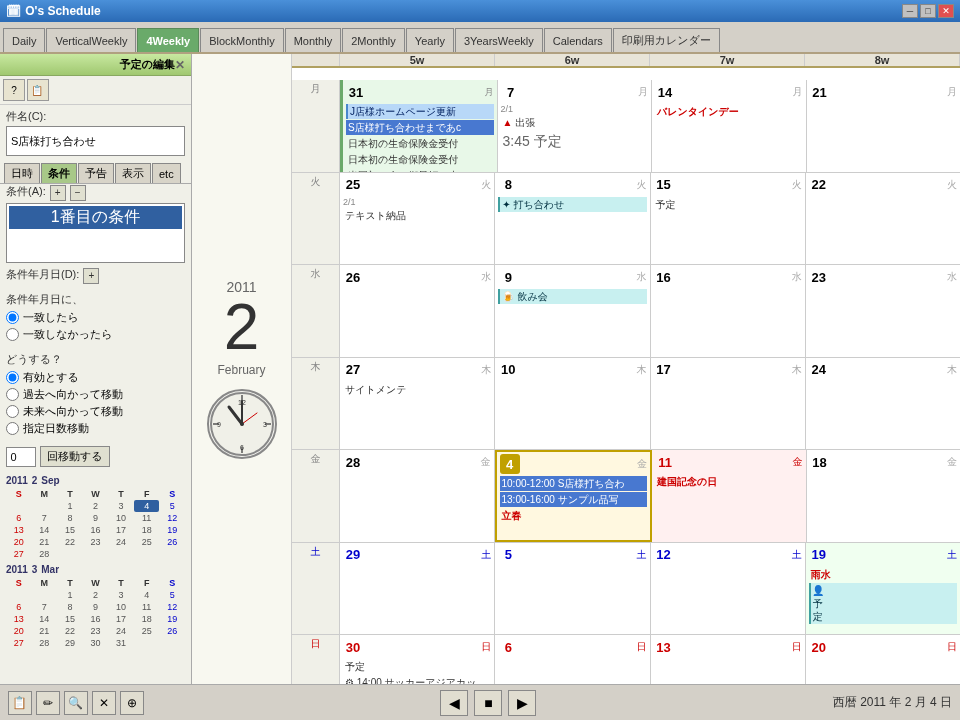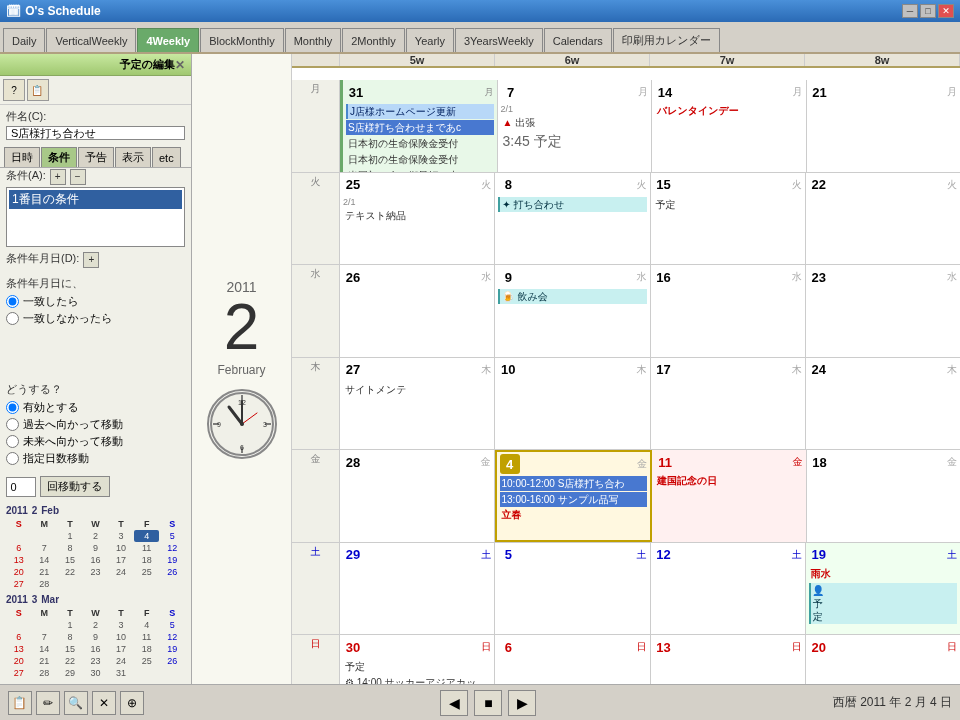--- a/index.html
+++ b/index.html
@@ -89,21 +89,21 @@
     }
     .tool-btn {
       width: 22px; height: 22px; background: #e8e4d0;
       border: 1px solid #999; display: flex; align-items: center;
       justify-content: center; cursor: pointer; font-size: 10px;
     }
 
     .form-section { padding: 4px 6px; }
     .form-label { font-size: 11px; margin-bottom: 2px; color: #333; }
     .form-input {
-      width: 100%; height: 14px; border: 1px solid #888;
+      width: 100%; height: 30px; border: 1px solid #888;
       padding: 2px 4px; font-size: 11px; background: white;
     }
 
     .sub-tabs {
       display: flex;
       padding: 3px 4px 0 4px;
       gap: 1px;
       border-bottom: 1px solid #aaa;
     }
     .sub-tab {
@@ -120,35 +120,36 @@
       width: 16px; height: 16px; border: 1px solid #888;
       background: #e0e0d0; display: inline-flex; align-items: center;
       justify-content: center; cursor: pointer; font-size: 10px; color: #333;
     }
     .condition-list {
       border: 1px solid #888; background: white;
       height: 60px; margin-top: 2px; padding: 2px;
     }
     .condition-item {
       background: #3060a0; color: white; padding: 1px 3px;
-      font-size: 12px;
+      font-size: 16px;
+      text-align: center;
     }
 
     .date-condition { padding: 4px 6px; }
     .date-input {
       width: 100%; height: 22px; border: 1px solid #888;
       padding: 2px 4px; font-size: 11px; background: white; margin-top: 2px;
     }
 
     .radio-section { padding: 4px 6px; }
     .radio-label { font-size: 11px; color: #333; margin-bottom: 3px; }
     .radio-row { display: flex; align-items: center; gap: 4px; font-size: 11px; margin-bottom: 2px; }
     .radio-row input { margin: 0; }
 
-    .action-section { padding: 4px 6px; margin-top: 46px; }
+    .action-section { padding: 4px 6px; }
     .action-title { font-size: 11px; color: #333; margin-bottom: 3px; }
 
     
     .mini-cal-container { padding: 4px 6px; }
     .mini-cal { margin-bottom: 4px; font-size: 10px; }
     .mini-cal-header { display: flex; align-items: center; gap: 4px; color: #336; font-weight: bold; margin-bottom: 2px; }
     .mini-cal-grid { display: grid; grid-template-columns: repeat(7, 1fr); gap: 0; }
     .mini-cal-day { text-align: center; font-size: 9px; padding: 1px; color: #555; }
     .mini-cal-day.header { color: #333; font-weight: bold; }
     .mini-cal-day.sun { color: #c00; }
@@ -315,21 +316,21 @@
       margin-bottom: 1px;
       overflow: hidden;
       white-space: nowrap;
       text-overflow: ellipsis;
       cursor: pointer;
     }
     .ev-blue { background: #b8d8f8; color: #002060; border-left: 2px solid #4888cc; }
     .ev-cyan { background: #c8f0f0; color: #003040; border-left: 2px solid #40a0a0; }
     .ev-selected { background: #4878d0; color: white; }
     .ev-normal { color: #333; }
-    .ev-holiday { color: #cc0000; font-weight: bold; font-family: Liberation Mono, monospace; }
+    .ev-holiday { color: #cc0000; font-weight: bold; }
     .ev-sub { color: #666; font-size: 14px; }
 
     .bottom-nav {
       display: flex;
       align-items: center;
       justify-content: center;
       gap: 6px;
     }
 
   </style>
@@ -440,21 +441,21 @@
     <div class="move-section">
       <input type="number" class="num-input" value="0" style="">
       <button class="move-btn">回移動する</button>
     </div>
 
     <div class="mini-cal-container">
       <div class="mini-cal">
         <div class="mini-cal-header">
           <span>2011</span>
           <span>2</span>
-          <span>Feb</span>
+          <span>Sep</span>
         </div>
         <div class="mini-cal-grid">
           <div class="mini-cal-day header sun">S</div>
           <div class="mini-cal-day header">M</div>
           <div class="mini-cal-day header">T</div>
           <div class="mini-cal-day header">W</div>
           <div class="mini-cal-day header">T</div>
           <div class="mini-cal-day header">F</div>
           <div class="mini-cal-day header sat">S</div>
 

